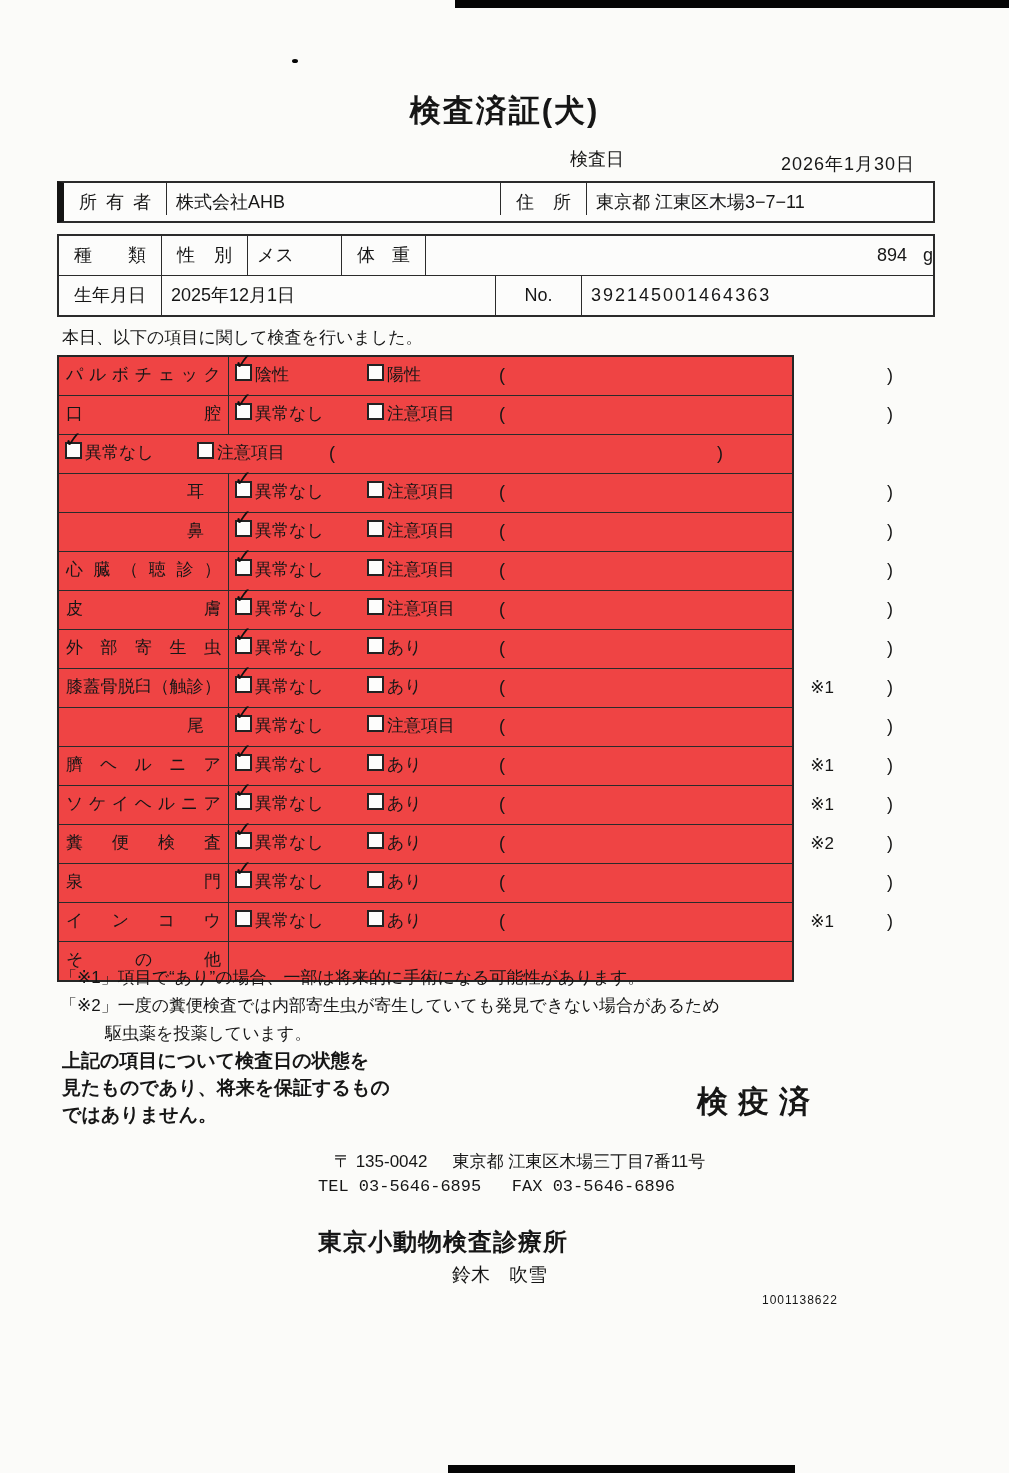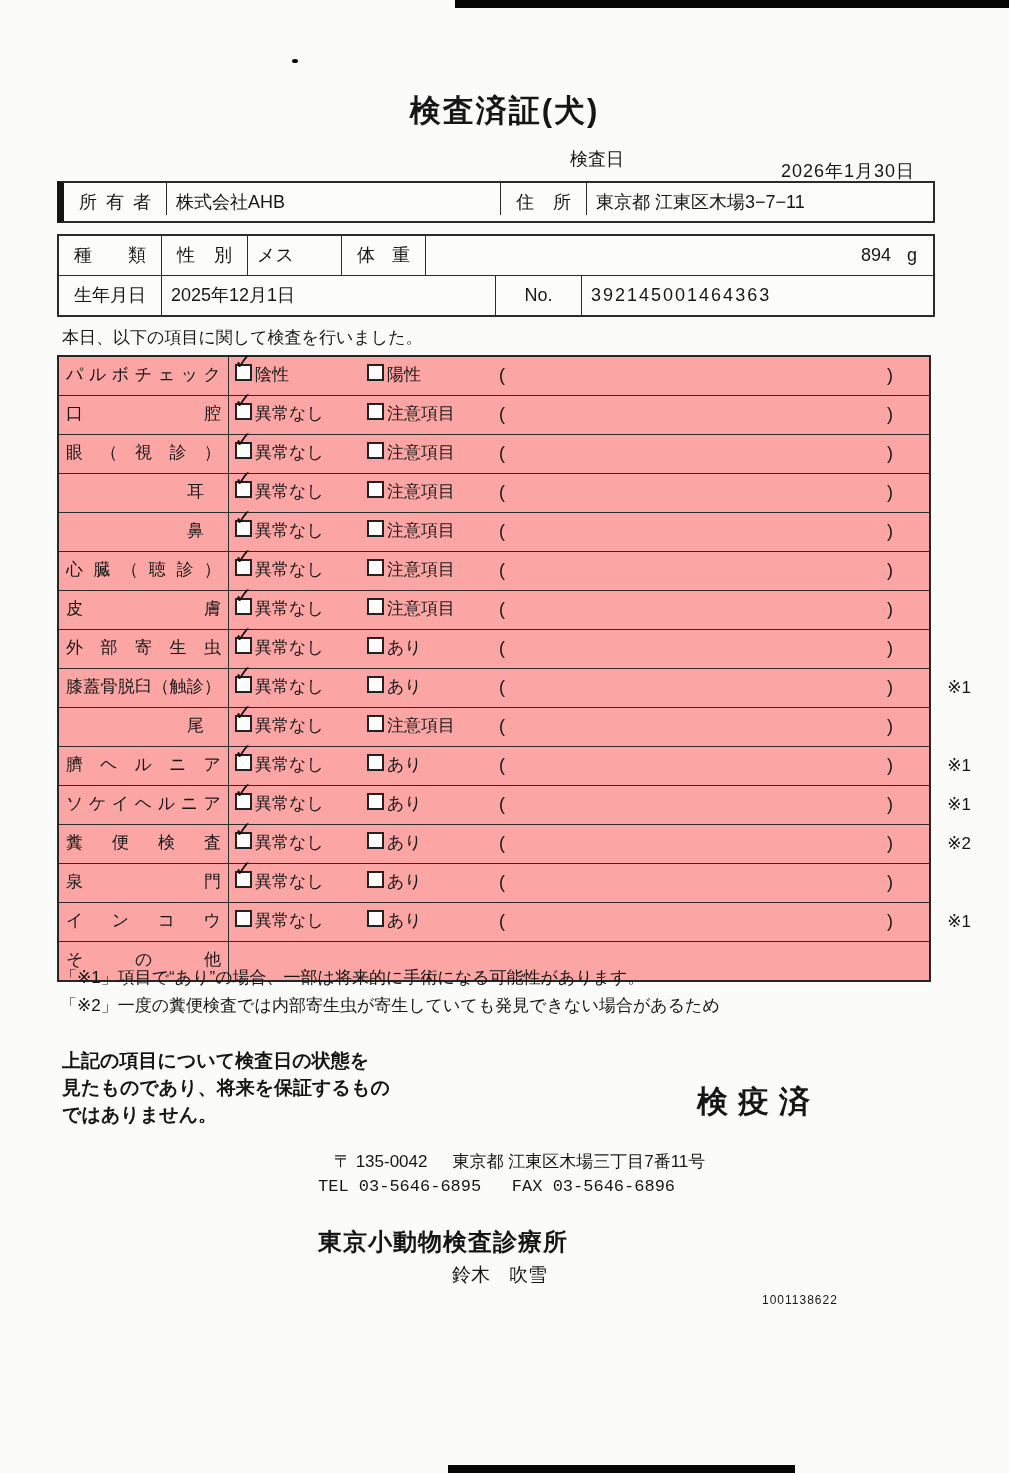--- a/index.html
+++ b/index.html
@@ -14,21 +14,21 @@
   
   .art { background:#050505; position:absolute; }
   .art-top { left:455px; top:0; width:554px; height:8px; }
   .art-dot { left:292px; top:59px; width:6px; height:4px; border-radius:50%; }
   .art-bottom { left:448px; top:1465px; width:347px; height:8px; }
 
   .title { top:90px; left:0; width:100%; text-align:center; font-size:31px; font-weight:700; letter-spacing:2px; }
 
   .insp-row { top:147px; left:0; width:100%; font-size:18px; }
   .insp-label { position:absolute; left:570px; top:0; }
-  .insp-value { position:absolute; left:781px; top:12px; letter-spacing:1px; }
+  .insp-value { position:absolute; left:781px; top:5px; letter-spacing:1px; }
 
   
   .tbl { position:absolute; left:57px; width:878px; border:2px solid #2b2b2b; box-sizing:border-box; background:#fcfcfb; }
   .trow { display:flex; }
   .cell { box-sizing:border-box; font-size:18px; white-space:pre; overflow:hidden; }
   .clabel { text-align:justify; text-align-last:justify; padding:0 15px; border-right:1px solid #2b2b2b; }
   .ccenter { text-align:center; border-right:1px solid #2b2b2b; }
   .cvalue { padding-left:9px; }
 
   .owner-tbl { top:181px; height:42px; border-left:7px solid #141414; }
@@ -37,29 +37,29 @@
 
   .pet-tbl { top:234px; }
   .pet-tbl .trow { height:39px; }
   .pet-tbl .trow.first { border-bottom:1px solid #2b2b2b; }
   .pet-tbl .cell { line-height:39px; }
   .w-label { width:103px; }
   .w-val1 { width:334px; border-right:1px solid #2b2b2b; }
   .w-sex { width:86px; }
   .w-sexv { width:94px; border-right:1px solid #2b2b2b; }
   .w-wt { width:84px; }
-  .w-wtv { flex:1; text-align:right; padding-right:16px; }
+  .w-wtv { flex:1; text-align:right; padding-right:0; }
   .w-wtv .unit { display:inline-block; margin-left:16px; }
   .w-no { width:86px; }
   .w-nov { flex:1; letter-spacing:2px; }
 
   .intro { top:326px; left:62px; font-size:17px;text-align:center; }
 
   
-  .chk-table { position:absolute; top:355px; left:57px; width:874px; border:2px solid #262626; box-sizing:border-box; background:#fca5a5; }
+  .chk-table { position:absolute; top:355px; left:57px; width:737px; border:2px solid #262626; box-sizing:border-box; background:#ef4444; }
   .chk-row { position:relative; display:flex; height:38px; border-bottom:1px solid #2b2b2b; }
   .chk-row:last-child { border-bottom:none; }
   .chk-label { width:170px; box-sizing:border-box; border-right:1px solid #2b2b2b; padding:0 7px; font-size:17px; line-height:36px; text-align:justify; text-align-last:justify; white-space:pre; overflow:hidden; }
   .chk-opts { position:relative; flex:1; }
   .opt { position:absolute; top:0; line-height:36px; font-size:17px; white-space:nowrap; }
   .opt1 { left:6px; } .opt2 { left:138px; }
   .box { display:inline-block; position:relative; width:13px; height:13px; border:2px solid #222; vertical-align:-1px; margin-right:3px; background:#fdfdfc; }
   .box .tick { position:absolute; left:-3px; top:-22px; font-size:22px; line-height:36px; color:#101010; }
   .paren { position:absolute; top:0; line-height:36px; font-size:18px; }
   .p-open { left:270px; } .p-close { left:658px; }
@@ -141,21 +141,20 @@
       <div class="chk-opts">
         <span class="opt opt1"><span class="box"><span class="tick">✓</span></span><span class="opt-text">異常なし</span></span>
         <span class="opt opt2"><span class="box"></span><span class="opt-text">注意項目</span></span>
         <span class="paren p-open">(</span>
         <span class="paren p-close">)</span>
       </div>
 
     </div>
 
     <div class="chk-row">
-      <div class="chk-label">眼（視診）</div>
       <div class="chk-opts">
         <span class="opt opt1"><span class="box"><span class="tick">✓</span></span><span class="opt-text">異常なし</span></span>
         <span class="opt opt2"><span class="box"></span><span class="opt-text">注意項目</span></span>
         <span class="paren p-open">(</span>
         <span class="paren p-close">)</span>
       </div>
 
     </div>
 
     <div class="chk-row">
@@ -298,20 +297,21 @@
         
         
       </div>
 
     </div>
   </div>
 
   <div class="abs footnotes">
     <div>「※1」項目で“あり”の場合、一部は将来的に手術になる可能性があります。</div>
     <div>「※2」一度の糞便検査では内部寄生虫が寄生していても発見できない場合があるため</div>
+    <div class="indent">駆虫薬を投薬しています。</div>
   </div>
 
   <div class="abs disclaimer">
     <div>上記の項目について検査日の状態を</div>
     <div>見たものであり、将来を保証するもの</div>
     <div>ではありません。</div>
   </div>
 
   <div class="abs stamp">検疫済</div>
 

